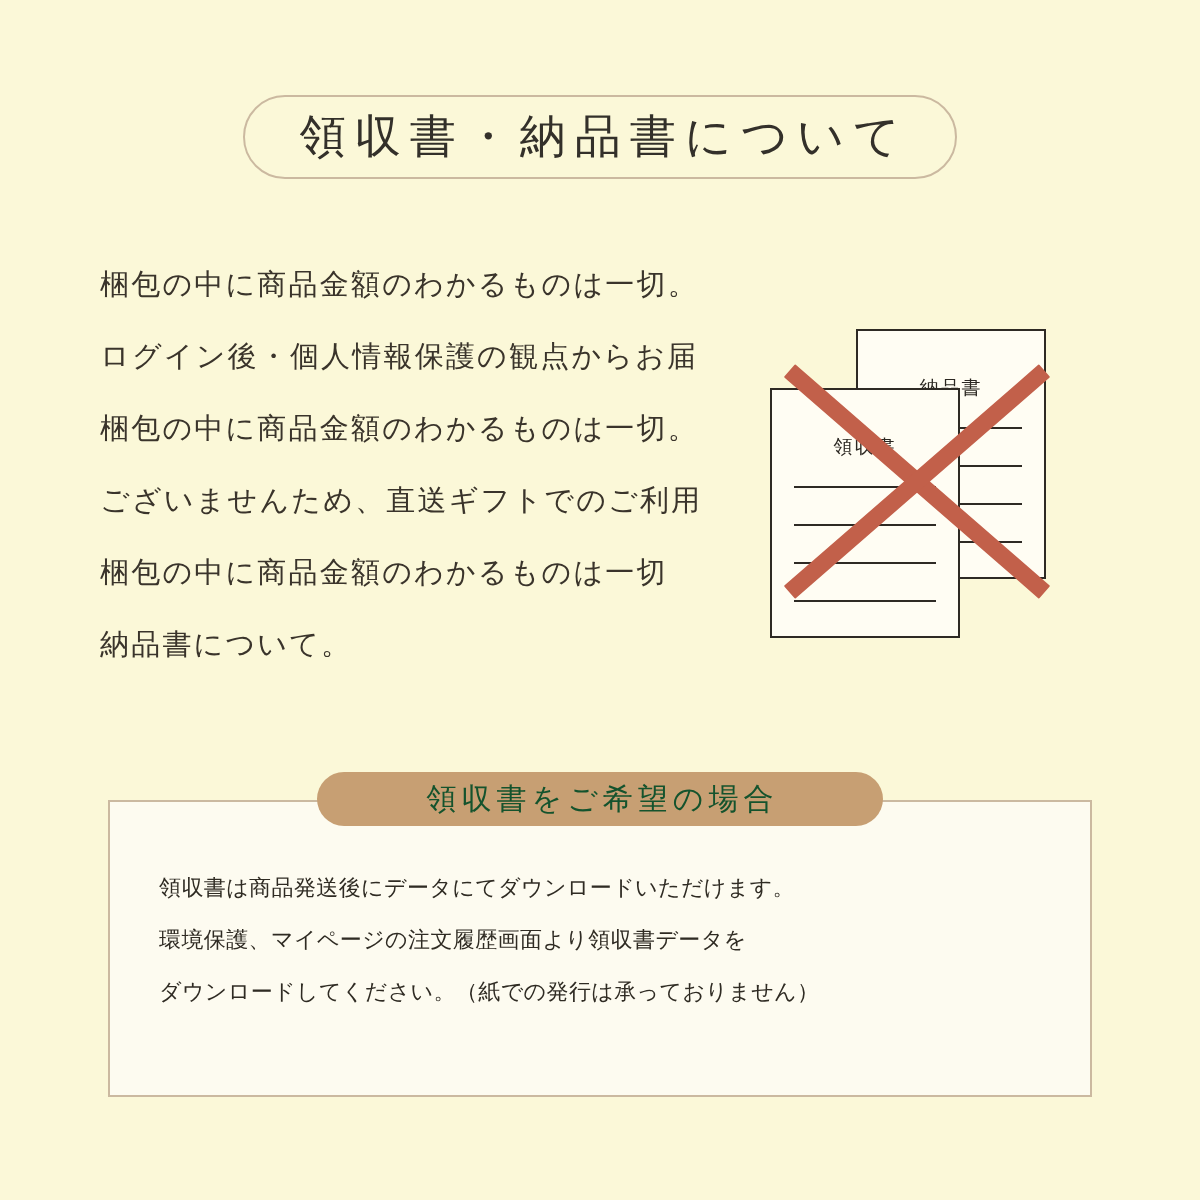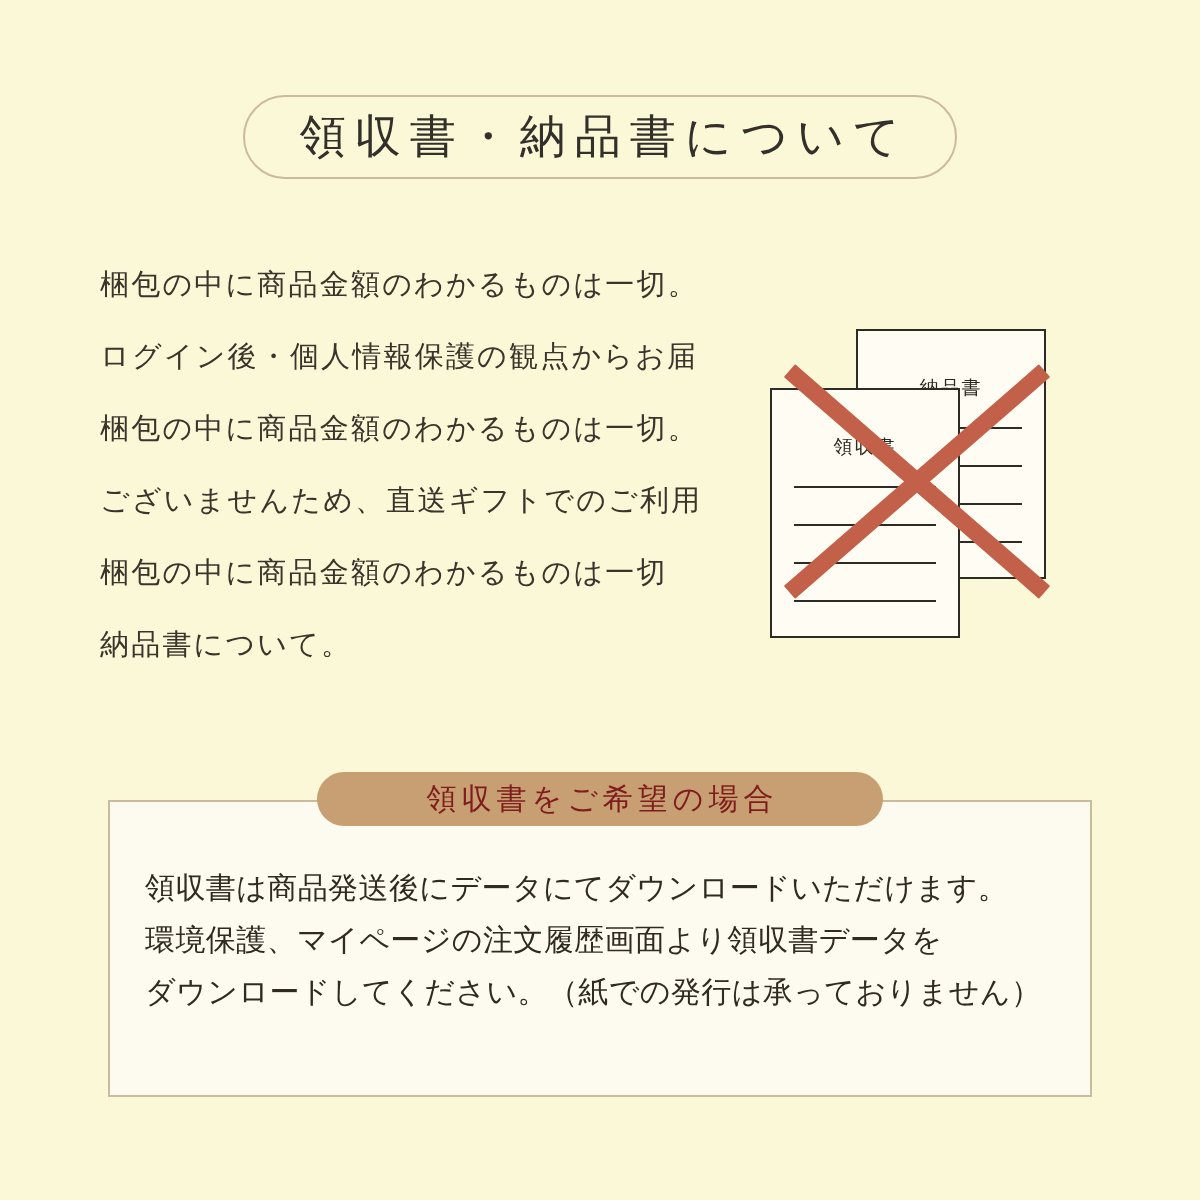--- a/index.html
+++ b/index.html
@@ -156,38 +156,39 @@
     top: 772px;
     width: 566px;
     height: 54px;
     background: #c79f73;
     border-radius: 27px;
     display: flex;
     align-items: center;
     justify-content: center;
   }
   .note-badge-text {
-    color: #7f1d1d;
+    color: #14532d;
     font-size: 30px;
     letter-spacing: 5px;
     text-indent: 5px;
     white-space: nowrap;
   }
   .note-body {
     position: absolute;
     left: 145px;
     top: 862px;
     width: 930px;
   }
   .note-line {
-    font-size: 30px;
+    font-size: 22px;
     line-height: 52px;
     letter-spacing: 0.4px;
     color: #2f2b23;
     white-space: nowrap;
+    margin-left: 14px;
   }
 </style>
 </head>
 <body>
 
 <div class="page">
 
   <div class="title-wrap">
     <div class="title-pill">
       <span class="title-text">領収書・納品書について</span>

